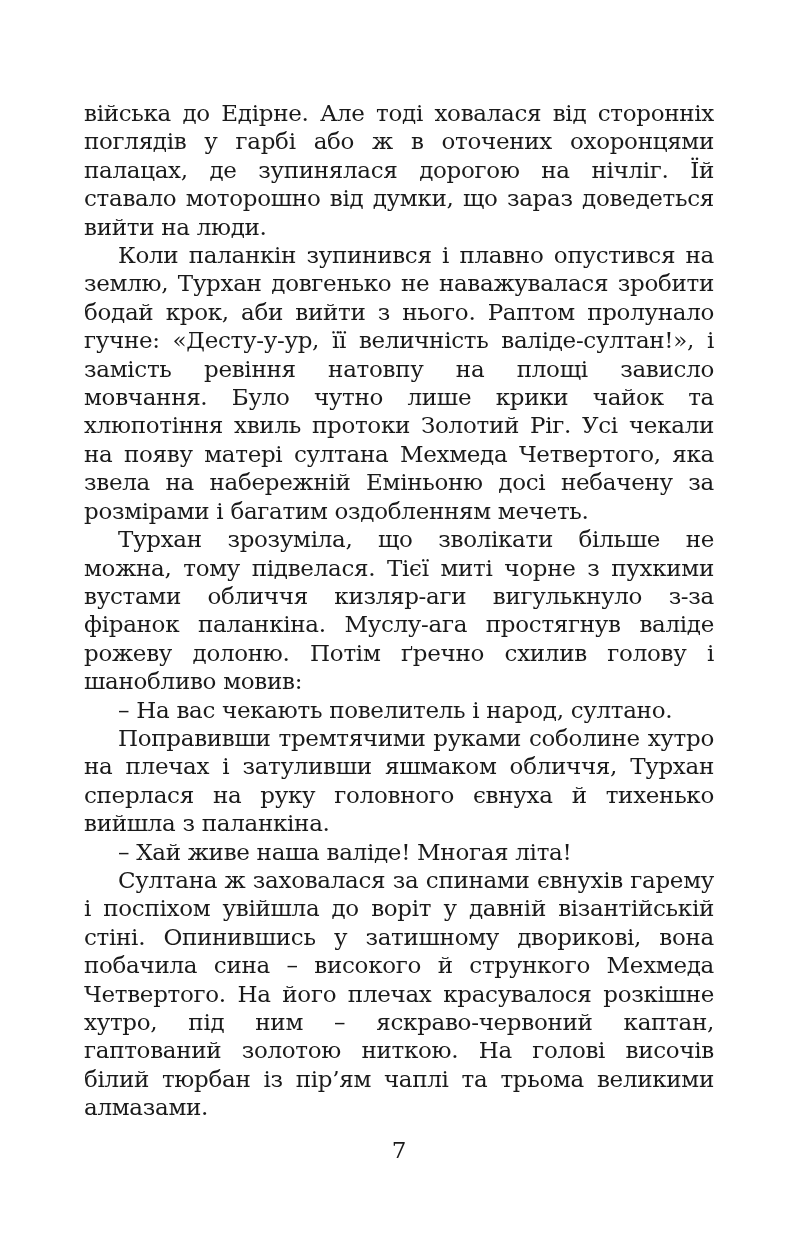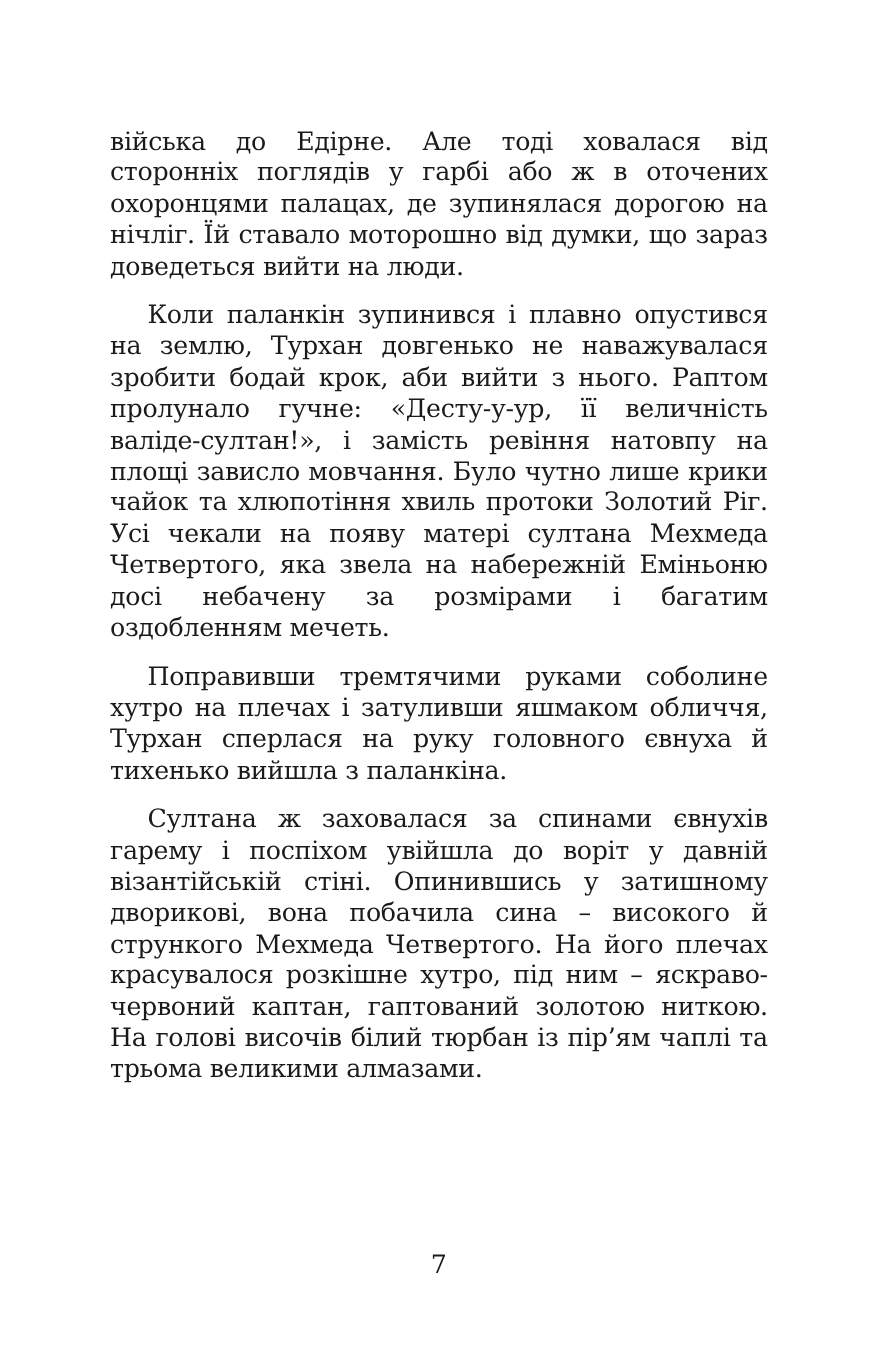--- a/index.html
+++ b/index.html
@@ -26,21 +26,21 @@
     width: 630px;
     color: #1a1a1a;
     font-size: 23px;
     line-height: 28.4px;
     text-align: justify;
     letter-spacing: -0.3px;
     hyphens: auto;
     -webkit-hyphens: auto;
   }
   .para {
-    margin: 16px;
+    margin: 0;
     padding: 0;
     text-indent: 34px;
   }
   .para.no-indent {
     text-indent: 0;
   }
   .folio {
     position: absolute;
     left: 84px;
     top: 1136px;
@@ -51,17 +51,20 @@
     line-height: 28px;
   }
 </style>
 </head>
 <body>
 
 <div class="page">
   <main class="text-block" id="text-block">
       <p class="para no-indent">війська до Едірне. Але тоді ховалася від сторонніх поглядів у гарбі або ж в оточених охоронцями палацах, де зупинялася дорогою на нічліг. Їй ставало моторошно від думки, що зараз доведеться вийти на люди.</p>
       <p class="para">Коли паланкін зупинився і плавно опустився на землю, Турхан довгенько не наважувалася зробити бодай крок, аби вийти з нього. Раптом пролунало гучне: «Десту-у-ур, її величність валіде-султан!», і замість ревіння натовпу на площі зависло мовчання. Було чутно лише крики чайок та хлюпотіння хвиль протоки Золотий Ріг. Усі чекали на появу матері султана Мехмеда Четвертого, яка звела на набережній Еміньоню досі небачену за розмірами і багатим оздобленням мечеть.</p>
+      <p class="para">Турхан зрозуміла, що зволікати більше не можна, тому підвелася. Тієї миті чорне з пухкими вустами обличчя кизляр-аги вигулькнуло з-за фіранок паланкіна. Муслу-ага простягнув валіде рожеву долоню. Потім ґречно схилив голову і шанобливо мовив:</p>
+      <p class="para">– На вас чекають повелитель і народ, султано.</p>
       <p class="para">Поправивши тремтячими руками соболине хутро на плечах і затуливши яшмаком обличчя, Турхан сперлася на руку головного євнуха й тихенько вийшла з паланкіна.</p>
+      <p class="para">– Хай живе наша валіде! Многая літа!</p>
       <p class="para">Султана ж заховалася за спинами євнухів гарему і поспіхом увійшла до воріт у давній візантійській стіні. Опинившись у затишному дворикові, вона побачила сина – високого й стрункого Мехмеда Четвертого. На його плечах красувалося розкішне хутро, під ним – яскраво-червоний каптан, гаптований золотою ниткою. На голові височів білий тюрбан із пір’ям чаплі та трьома великими алмазами.</p>
     </main>
   <footer class="folio">7</footer>
 </div>
 
 </body></html>

